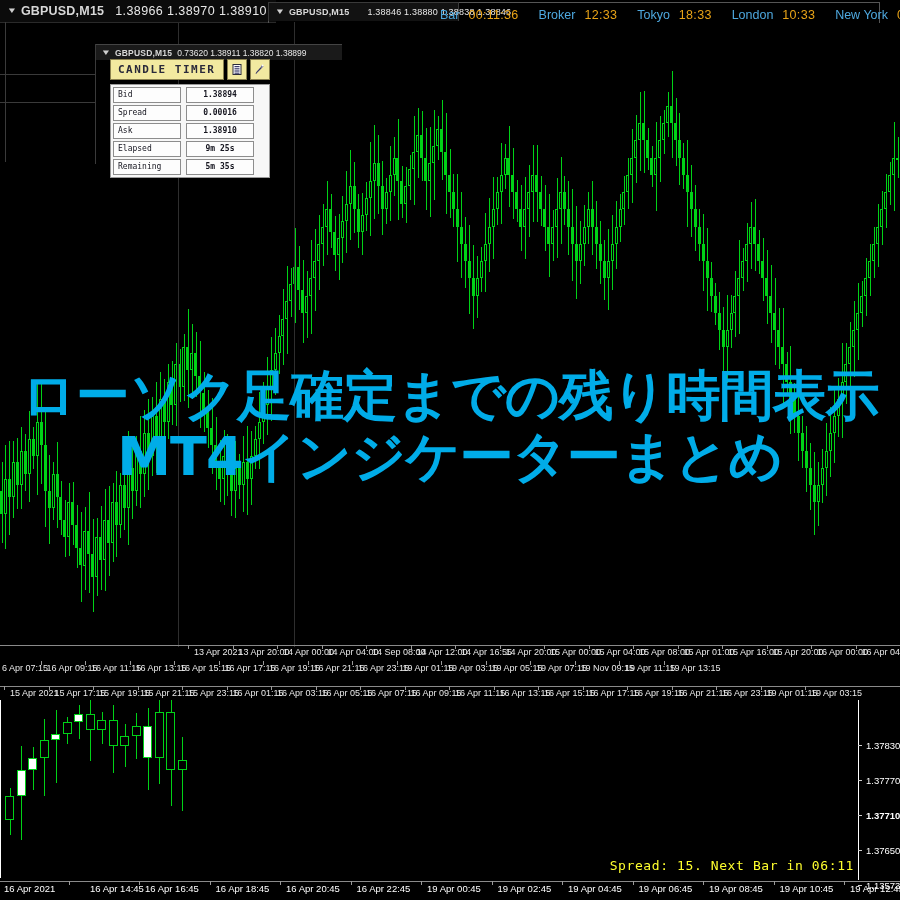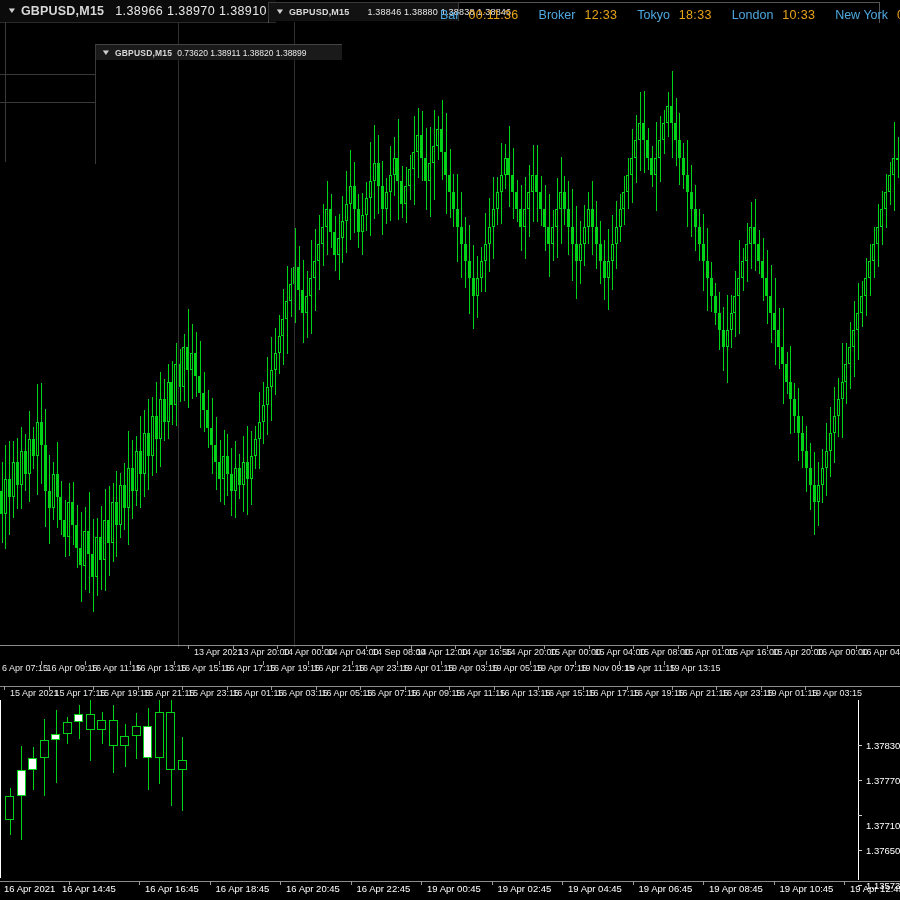--- a/index.html
+++ b/index.html
@@ -606,22 +606,67 @@
         <span class="lbl">London</span>
         <span class="val">10:33</span>
       </div>
       <div class="pair">
         <span class="lbl">New York</span>
         <span class="val">05:33</span>
       </div>
     </div>
 
   <div id="timer-panel">
+    <div id="timer-head">
+      <div id="timer-title">CANDLE TIMER</div>
+      <div class="hbtn">
+        <svg width="10" height="11" viewBox="0 0 10 11">
+          <rect x="1" y="0.5" width="8" height="10" fill="#fdfdfd" stroke="#2a2a3a"></rect>
+          <rect x="2.5" y="2" width="5" height="1.2" fill="#3a3a6a"></rect>
+          <rect x="2.5" y="4.2" width="5" height="1.2" fill="#3a3a6a"></rect>
+          <rect x="2.5" y="6.4" width="5" height="1.2" fill="#3a3a6a"></rect>
+          <rect x="2.5" y="8.6" width="5" height="1.2" fill="#3a3a6a"></rect>
+        </svg>
+      </div>
+      <div class="hbtn">
+        <svg width="10" height="11" viewBox="0 0 10 11">
+          <path d="M7 0.7 L8.6 2.3 L6.6 4.3 L5.6 3.3 Z" fill="#6a6a9a"></path>
+          <path d="M5.6 3.3 L6.6 4.3 L2.4 8.6 L1.1 9.9 L0.6 9.4 L1.4 8.0 Z" fill="#3a3a6a"></path>
+          <circle cx="7.6" cy="1.5" r="0.9" fill="#fdfdfd"></circle>
+        </svg>
+      </div>
+    </div>
+    <div id="timer-rows">
+        <div class="trow">
+          <div class="tkey">Bid</div>
+          <div class="tval">1.38894</div>
+        </div>
+        <div class="trow">
+          <div class="tkey">Spread</div>
+          <div class="tval">0.00016</div>
+        </div>
+        <div class="trow">
+          <div class="tkey">Ask</div>
+          <div class="tval">1.38910</div>
+        </div>
+        <div class="trow">
+          <div class="tkey">Elapsed</div>
+          <div class="tval">9m 25s</div>
+        </div>
+        <div class="trow">
+          <div class="tkey">Remaining</div>
+          <div class="tval">5m 35s</div>
+        </div>
+      </div>
   </div>
 
+  <div id="overlay">
+    <div id="ov-line1">ローソク足確定までの残り時間表示</div>
+    <div id="ov-line2">MT4インジケーターまとめ</div>
+  </div>
 
   <div class="axisline" style="top:645px;"></div>
   <div class="axis" id="axis-1">
       <div class="tickmark" style="left: 188px;"></div>
       <div class="tick" style="left: 194px;">13 Apr 2021</div>
       <div class="tickmark" style="left: 232.5px;"></div>
       <div class="tick" style="left: 238.5px;">13 Apr 20:00</div>
       <div class="tickmark" style="left: 277px;"></div>
       <div class="tick" style="left: 283px;">14 Apr 00:00</div>
       <div class="tickmark" style="left: 321.5px;"></div>
@@ -761,33 +806,34 @@
       <div class="body" style="left: 176.5px; top: 60px; width: 9px; height: 10px;"></div>
     </div>
 
   <div id="price-axis">
     <div class="axl"></div>
   <div class="pmark" style="top: 45px;"></div>
       <div class="plabel" style="top: 40px;">1.37830</div>
       <div class="pmark" style="top: 80px;"></div>
       <div class="plabel" style="top: 75px;">1.37770</div>
       <div class="pmark" style="top: 115px;"></div>
-      <div class="plabel" style="top: 120px;">1.37710</div>
+      <div class="plabel" style="top: 110px; font-weight: bold;">1.37710</div>
       <div class="pmark" style="top: 150px;"></div>
       <div class="plabel" style="top: 145px;">1.37650</div>
       <div class="pmark" style="top: 185px;"></div>
       <div class="plabel" style="top: 180px;">1.13573</div>
     </div>
 
+  <div id="spread-text">Spread: 15. Next Bar in 06:11</div>
 
   <div class="axisline" style="top:881px;"></div>
   <div class="axis" id="axis-bottom">
       <div class="tick" style="left: 4px;">16 Apr 2021</div>
       <div class="tickmark" style="left: 68.5px;"></div>
-      <div class="tick" style="left: 62px;">16 Apr 14:45</div>
+      <div class="tick" style="left: 90px;">16 Apr 14:45</div>
       <div class="tickmark" style="left: 139px;"></div>
       <div class="tick" style="left: 145px;">16 Apr 16:45</div>
       <div class="tickmark" style="left: 209.5px;"></div>
       <div class="tick" style="left: 215.5px;">16 Apr 18:45</div>
       <div class="tickmark" style="left: 280px;"></div>
       <div class="tick" style="left: 286px;">16 Apr 20:45</div>
       <div class="tickmark" style="left: 350.5px;"></div>
       <div class="tick" style="left: 356.5px;">16 Apr 22:45</div>
       <div class="tickmark" style="left: 421px;"></div>
       <div class="tick" style="left: 427px;">19 Apr 00:45</div>

